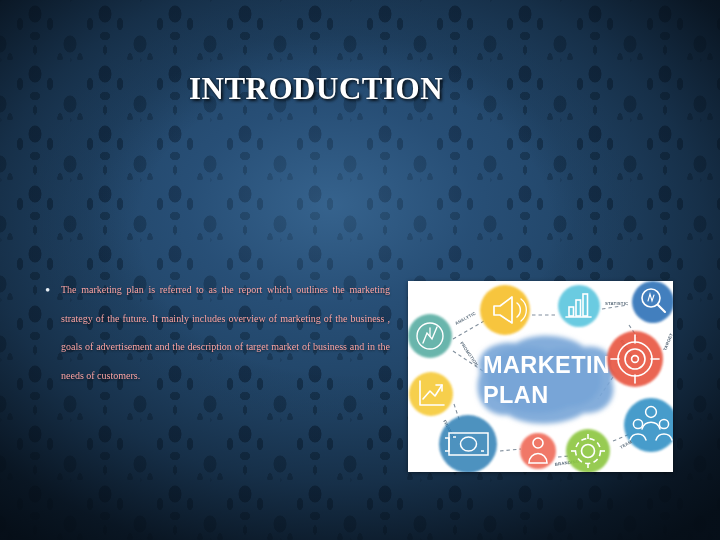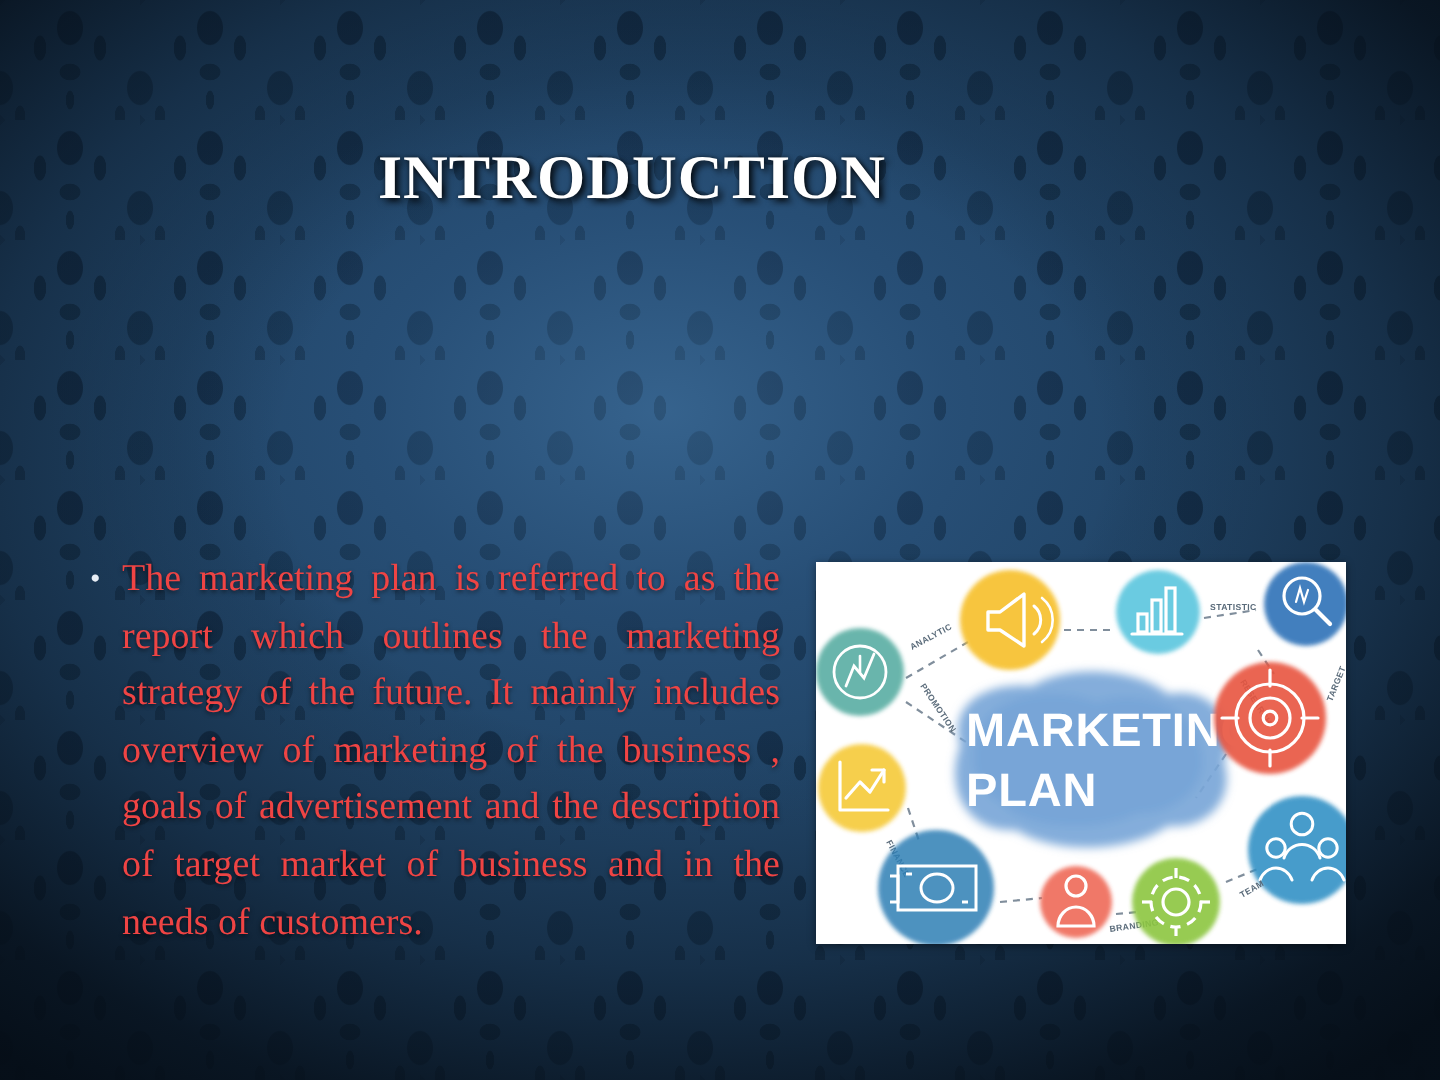--- a/index.html
+++ b/index.html
@@ -71,23 +71,23 @@
     position:absolute; left:42px; top:276px; width:348px;
   }
   .bullet-row { display:flex; align-items:flex-start; }
   .bullet-dot {
     width:19px; flex:0 0 19px;
     color:#e8eef5; font-size:15px; line-height:28.6px;
     text-align:left; padding-left:3px;
   }
   .bullet-text {
     flex:1;
-    color:#ef4444;
+    color:#fca5a5;
     font-family:"Liberation Serif", serif;
-    font-size:19px;
+    font-size:10px;
     line-height:28.6px;
     text-align:justify;
     text-shadow:0 1px 2px rgba(0,0,0,.55);
     hyphens:none;
   }
 
   
   #picture {
     position:absolute; left:408px; top:281px;
     width:265px; height:191px;

